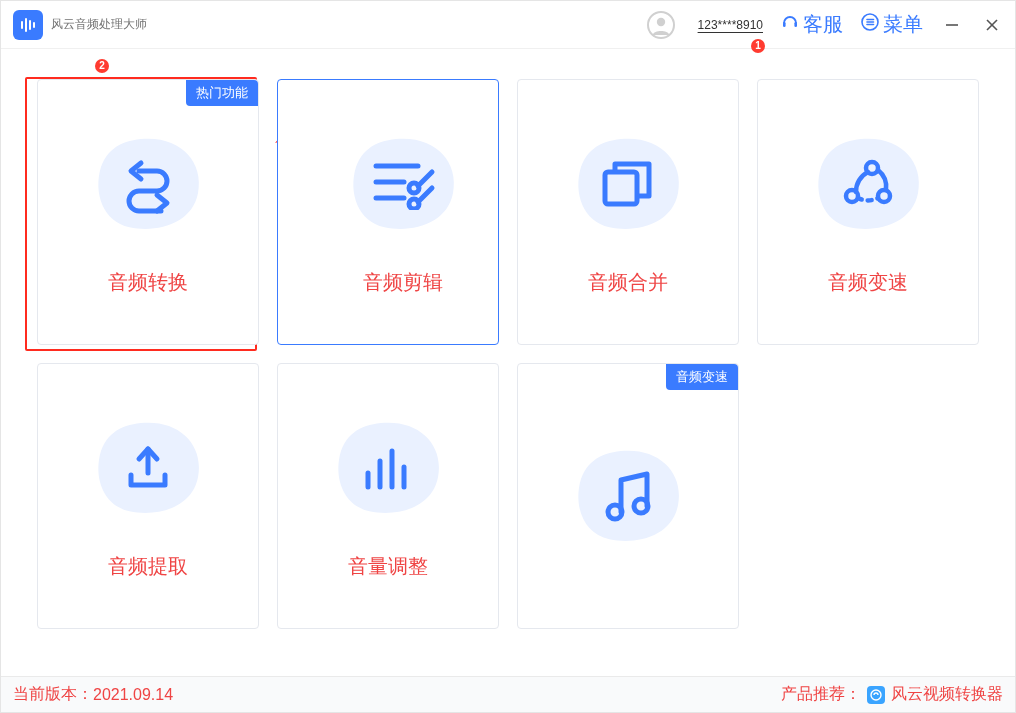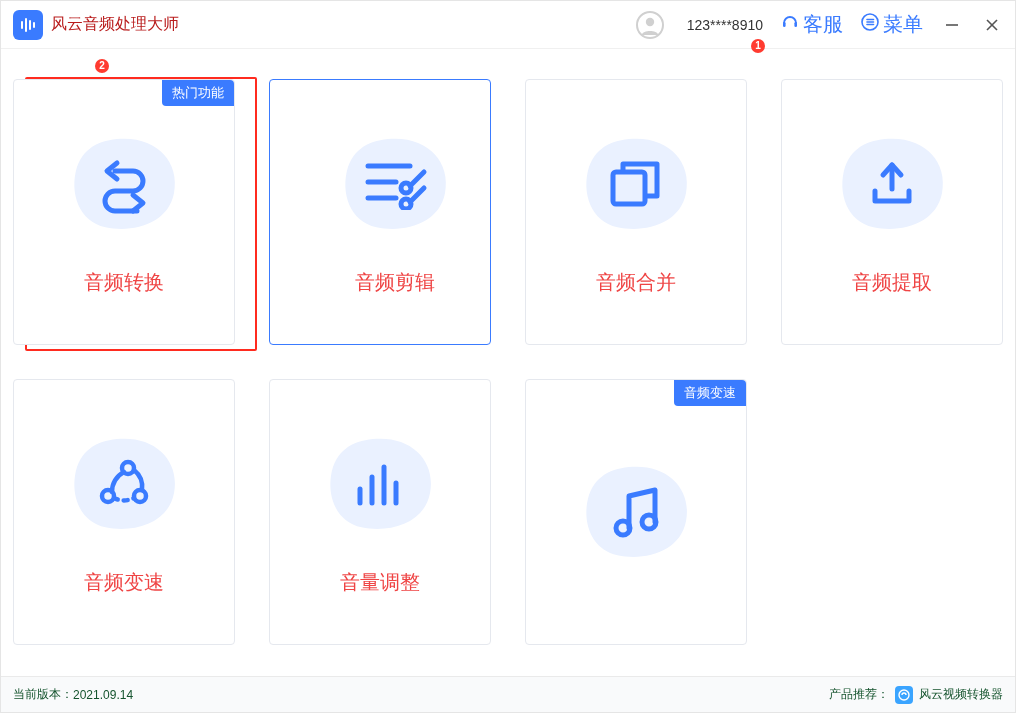--- a/index.html
+++ b/index.html
@@ -2,41 +2,41 @@
 <html><head>
 <meta charset="utf-8">
 <style>
   * { box-sizing: border-box; }
   html, body { margin: 0; padding: 0; width: 1016px; height: 713px; font-family: "Microsoft YaHei", "PingFang SC", sans-serif; background: #fff; color: #333; }
   .window { width: 1016px; height: 713px; border: 1px solid #e5e5e5; display: flex; flex-direction: column; }
   
   .titlebar { height: 48px; display: flex; align-items: center; padding: 0 12px; border-bottom: 1px solid #f0f0f0; }
   .app-logo { width: 30px; height: 30px; border-radius: 6px; background: #3a7bff; display: flex; align-items: center; justify-content: center; margin-right: 8px; }
   .app-logo svg { display: block; }
-  .app-title { font-size: 16px; color: #b91c1c; }
+  .app-title { font-size: 12px; color: #737373; }
   .tb-spacer { flex: 1; }
   .tb-right { display: flex; align-items: center; gap: 18px; }
   .avatar { width: 28px; height: 28px; color: #bdbdbd; }
   .ucluster { display: flex; align-items: center; gap: 6px; position: relative; }
-  .user-link { font-size: 14px; color: #333; text-underline-offset: 3px; cursor: pointer; margin-left: 17px; }
+  .user-link { font-size: 12px; color: #333; text-decoration: underline; text-underline-offset: 3px; cursor: pointer; margin-left: 17px; }
   .circle-badge { position: absolute; width: 14px; height: 14px; border-radius: 50%; background: #ff3b30; color: #fff; font-size: 10px; line-height: 14px; text-align: center; font-weight: 600; }
   .tb-link { display: flex; align-items: center; gap: 4px; font-size: 20px; color: #3a7bff; cursor: pointer; }
   .tb-ctrl { width: 22px; height: 22px; display: flex; align-items: center; justify-content: center; color: #555; cursor: pointer; }
   .tb-ctrl svg { display: block; }
   
   .content { position: relative; flex: 1; padding: 30px 28px 20px 28px; }
-  .grid { display: grid; grid-template-columns: repeat(4, 222px); grid-template-rows: 266px 266px; gap: 34px; justify-content: center; }
+  .grid { display: grid; grid-template-columns: repeat(4, 222px); grid-template-rows: 266px 266px; gap: 18px; justify-content: center; }
   .card { position: relative; border: 1px solid #e5e8ee; border-radius: 4px; background: #fff; display: flex; flex-direction: column; align-items: center; justify-content: center; gap: 30px; cursor: pointer; }
   .card.active { border: 1px solid #3a7bff; padding-left: 30px; }
   .card .label { font-size: 20px; color: #ef4444; }
   .tag { position: absolute; top: 0; right: 0; background: #3a7bff; color: #fff; font-size: 13px; padding: 4px 10px; border-radius: 0 4px 0 4px; }
   .card .icon-wrap { width: 120px; height: 110px; display: flex; align-items: center; justify-content: center; position: relative; }
   .blob { position: absolute; width: 115px; height: 100px; }
   
-  .footer { height: 36px; border-top: 1px solid #eaeaea; background: #f9fafb; display: flex; align-items: center; padding: 0 12px; font-size: 12px; color: #14532d; }
+  .footer { height: 36px; border-top: 1px solid #eaeaea; background: #f9fafb; display: flex; align-items: center; padding: 0 12px; font-size: 16px; color: #ef4444; }
   .footer .f-spacer { flex: 1; }
   .footer .f-right { display: flex; align-items: center; gap: 6px; margin-left: 20px; }
   .footer .f-logo { width: 18px; height: 18px; border-radius: 4px; background: #3aa4ff; display: flex; align-items: center; justify-content: center; color: #fff; }
   
   .red-box { position: absolute; border: 2px solid #ff2b1f; border-radius: 2px; pointer-events: none; }
 </style>
 </head>
 <body>
 
 <div class="window">
@@ -167,48 +167,48 @@
             </svg>
         </div>
         <div class="label">音频合并</div>
       </div>
 
       <div class="card">
         <div class="icon-wrap">
           <svg class="blob" viewBox="0 0 120 105">
               <path d="M60 5 C95 5 118 30 112 62 C106 94 70 104 40 98 C12 92 2 62 10 35 C18 12 38 5 60 5 Z" fill="#eaf1ff"></path>
             </svg>
-          <svg width="54" height="54" viewBox="0 0 54 54" style="position:relative">
-              <g stroke="#3a7bff" stroke-width="5" fill="none" stroke-linecap="round" stroke-linejoin="round">
-                <path d="M10 34 V44 H44 V34"></path>
-                <line x1="27" y1="8" x2="27" y2="32"></line>
-                <path d="M18 18 L27 8 L36 18"></path>
-              </g>
-            </svg>
-        </div>
-        <div class="label">音频提取</div>
-      </div>
-
-      <div class="card">
-        <div class="icon-wrap">
-          <svg class="blob" viewBox="0 0 120 105">
-              <path d="M60 5 C95 5 118 30 112 62 C106 94 70 104 40 98 C12 92 2 62 10 35 C18 12 38 5 60 5 Z" fill="#eaf1ff"></path>
-            </svg>
           <svg width="60" height="60" viewBox="0 0 60 60" style="position:relative">
               <g stroke="#3a7bff" stroke-width="4.5" fill="none" stroke-linecap="round">
                 <circle cx="14" cy="42" r="6"></circle>
                 <circle cx="46" cy="42" r="6"></circle>
                 <circle cx="34" cy="14" r="6"></circle>
                 <path d="M18 38 A22 22 0 0 1 30 18"></path>
                 <path d="M40 16 A22 22 0 0 1 48 36"></path>
                 <path d="M20 44 A22 22 0 0 0 40 44" stroke-dasharray="4 6"></path>
               </g>
             </svg>
         </div>
         <div class="label">音频变速</div>
+      </div>
+
+      <div class="card">
+        <div class="icon-wrap">
+          <svg class="blob" viewBox="0 0 120 105">
+              <path d="M60 5 C95 5 118 30 112 62 C106 94 70 104 40 98 C12 92 2 62 10 35 C18 12 38 5 60 5 Z" fill="#eaf1ff"></path>
+            </svg>
+          <svg width="54" height="54" viewBox="0 0 54 54" style="position:relative">
+              <g stroke="#3a7bff" stroke-width="5" fill="none" stroke-linecap="round" stroke-linejoin="round">
+                <path d="M10 34 V44 H44 V34"></path>
+                <line x1="27" y1="8" x2="27" y2="32"></line>
+                <path d="M18 18 L27 8 L36 18"></path>
+              </g>
+            </svg>
+        </div>
+        <div class="label">音频提取</div>
       </div>
 
       <div class="card">
         <div class="icon-wrap">
           <svg class="blob" viewBox="0 0 120 105">
               <path d="M60 5 C95 5 118 30 112 62 C106 94 70 104 40 98 C12 92 2 62 10 35 C18 12 38 5 60 5 Z" fill="#eaf1ff"></path>
             </svg>
           <svg width="56" height="50" viewBox="0 0 56 50" style="position:relative">
               <g stroke="#3a7bff" stroke-width="5" stroke-linecap="round">
                 <line x1="8" y1="44" x2="8" y2="30"></line>

